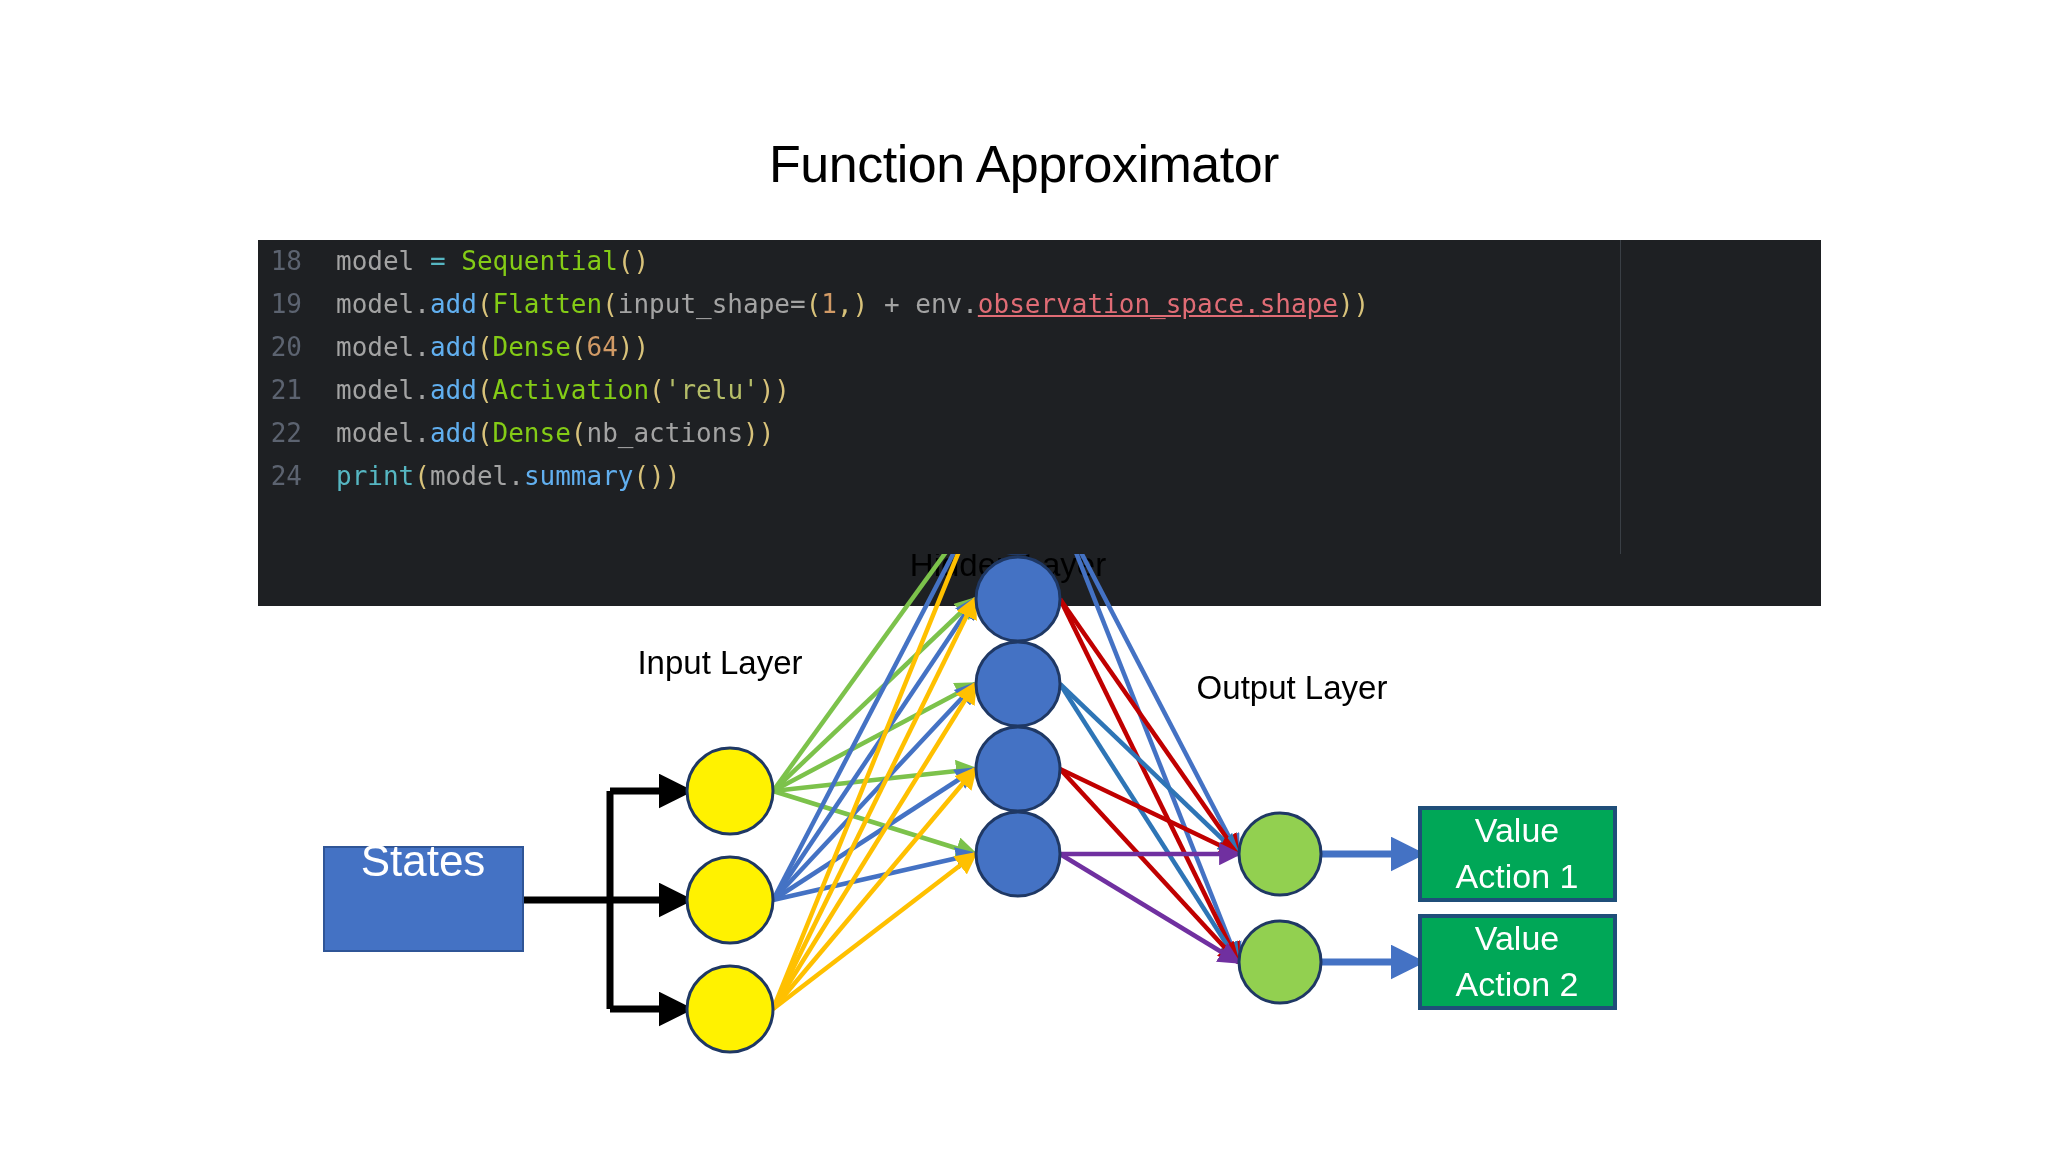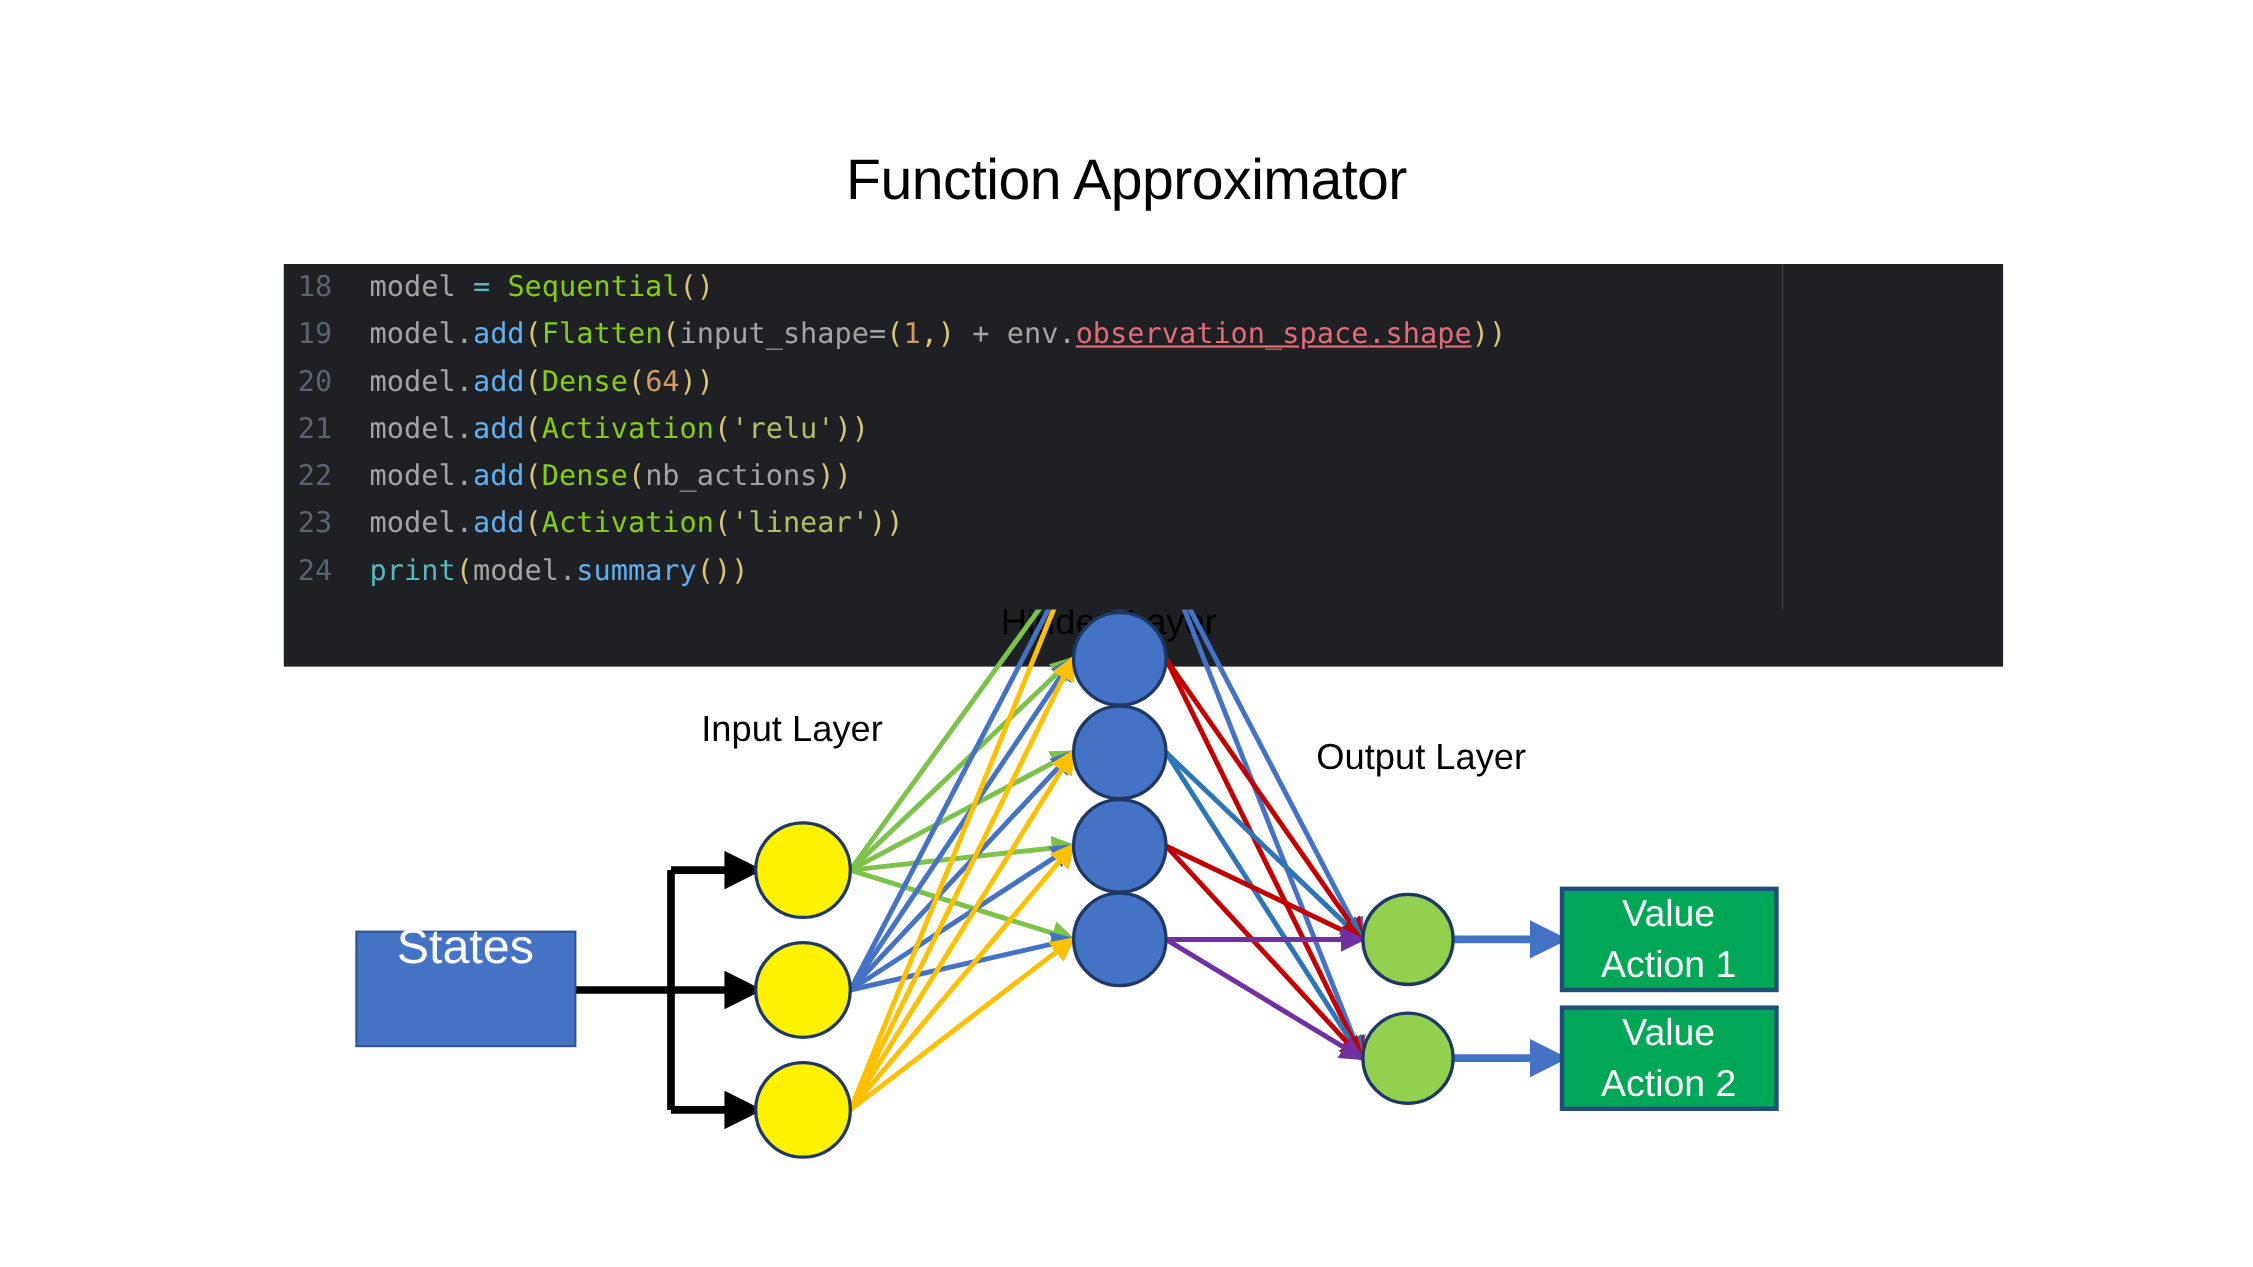--- a/index.html
+++ b/index.html
@@ -110,21 +110,20 @@
 <div id="slide-title">Function Approximator</div>
 
 <div id="code-block">
   <div id="code-ruler"></div>
   <div id="code-lines">
       <div class="code-line"><span class="ln">18</span><span class="code-text"><span class="tok-plain">model</span><span class="tok-plain"> </span><span class="tok-op">=</span><span class="tok-plain"> </span><span class="tok-class">Sequential</span><span class="tok-punc">()</span></span></div>
       <div class="code-line"><span class="ln">19</span><span class="code-text"><span class="tok-plain">model</span><span class="tok-plain">.</span><span class="tok-func">add</span><span class="tok-punc">(</span><span class="tok-class">Flatten</span><span class="tok-punc">(</span><span class="tok-plain">input_shape</span><span class="tok-plain">=</span><span class="tok-punc">(</span><span class="tok-num">1</span><span class="tok-punc">,)</span><span class="tok-plain"> + </span><span class="tok-plain">env</span><span class="tok-plain">.</span><span class="tok-attr">observation_space</span><span class="tok-attr">.</span><span class="tok-attr">shape</span><span class="tok-punc">))</span></span></div>
       <div class="code-line"><span class="ln">20</span><span class="code-text"><span class="tok-plain">model</span><span class="tok-plain">.</span><span class="tok-func">add</span><span class="tok-punc">(</span><span class="tok-class">Dense</span><span class="tok-punc">(</span><span class="tok-num">64</span><span class="tok-punc">))</span></span></div>
       <div class="code-line"><span class="ln">21</span><span class="code-text"><span class="tok-plain">model</span><span class="tok-plain">.</span><span class="tok-func">add</span><span class="tok-punc">(</span><span class="tok-class">Activation</span><span class="tok-punc">(</span><span class="tok-str">'relu'</span><span class="tok-punc">))</span></span></div>
       <div class="code-line"><span class="ln">22</span><span class="code-text"><span class="tok-plain">model</span><span class="tok-plain">.</span><span class="tok-func">add</span><span class="tok-punc">(</span><span class="tok-class">Dense</span><span class="tok-punc">(</span><span class="tok-plain">nb_actions</span><span class="tok-punc">))</span></span></div>
-      <div class="code-line"><span class="ln">23</span><span class="code-text"><span class="tok-plain">model</span><span class="tok-plain">.</span><span class="tok-func">add</span><span class="tok-punc">(</span><span class="tok-class">Activation</span><span class="tok-punc">(</span><span class="tok-str">'linear'</span><span class="tok-punc">))</span></span></div>
       <div class="code-line"><span class="ln">24</span><span class="code-text"><span class="tok-builtin">print</span><span class="tok-punc">(</span><span class="tok-plain">model</span><span class="tok-plain">.</span><span class="tok-func">summary</span><span class="tok-punc">())</span></span></div>
     </div>
 </div>
 
 <div id="nn-diagram">
 <svg id="nn-svg" width="2048" height="598" viewBox="0 0 2048 598" xmlns="http://www.w3.org/2000/svg">
   <defs>
     <marker id="ah-green" markerWidth="5" markerHeight="5" refX="4.2" refY="2.5" orient="auto" markerUnits="strokeWidth">
       <path d="M0,0 L5,2.5 L0,5 z" fill="#7CC24B"></path>
     </marker>

